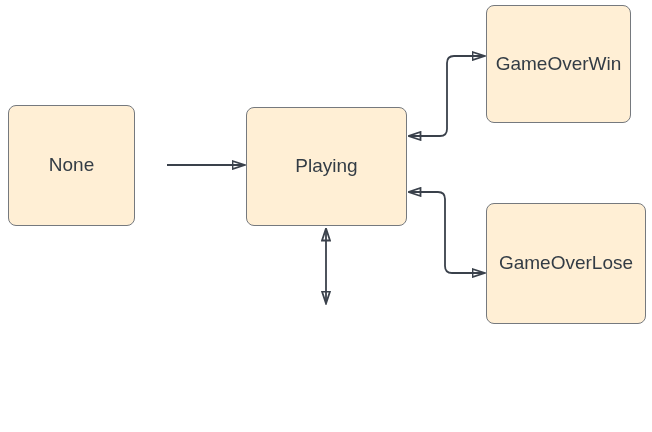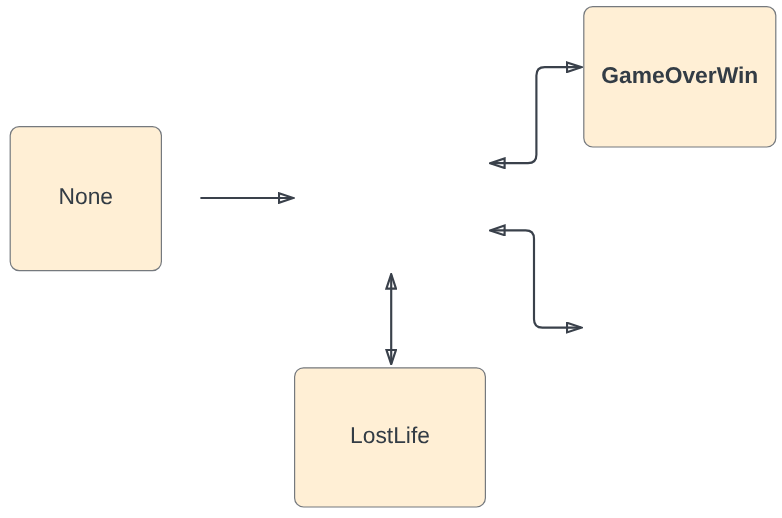--- a/index.html
+++ b/index.html
@@ -24,21 +24,21 @@
     display: flex;
     align-items: center;
     justify-content: center;
     color: #333C45;
     font-size: 19px;
     line-height: 1.2;
     text-align: center;
   }
   .node-none        { left: 8px;   top: 105px; width: 127px; height: 121px; }
   .node-playing     { left: 246px; top: 107px; width: 161px; height: 119px; }
-  .node-win         { left: 486px; top: 5px;   width: 161px; height: 118px; font-weight: bold; }
+  .node-win         { left: 486px; top: 5px;   width: 145px; height: 118px; }
   .node-lose        { left: 486px; top: 203px; width: 160px; height: 121px; }
   .node-lostlife    { left: 245px; top: 306px; width: 160px; height: 117px; }
   .edges {
     position: absolute;
     left: 0; top: 0;
     width: 652px;
     height: 432px;
     pointer-events: none;
   }
   .edges path {
@@ -49,29 +49,32 @@
 </style>
 </head>
 <body>
 
 <div class="canvas">
 
   <div class="node node-none">
     <span>None</span>
   </div>
 
+  <div class="node node-playing">
+    <span>Playing</span>
+  </div>
 
   <div class="node node-win">
     <span>GameOverWin</span>
   </div>
 
+  <div class="node node-lose">
+    <span>GameOverLose</span>
+  </div>
 
-  <div class="node node-lostlife">
-    <span>LostLife</span>
-  </div>
 
   <svg class="edges" width="652" height="432" viewBox="0 0 652 432" xmlns="http://www.w3.org/2000/svg">
     <defs>
       <marker id="arrow" viewBox="0 0 14 10" markerWidth="14" markerHeight="10" refX="12.5" refY="5" markerUnits="userSpaceOnUse" orient="auto-start-reverse">
         <path d="M1,1 L13,5 L1,9 Z" fill="#3A414B" stroke="none"></path>
       </marker>
     </defs>
 
     <path d="M167,165 L244,165" marker-end="url(#arrow)"></path>
 

